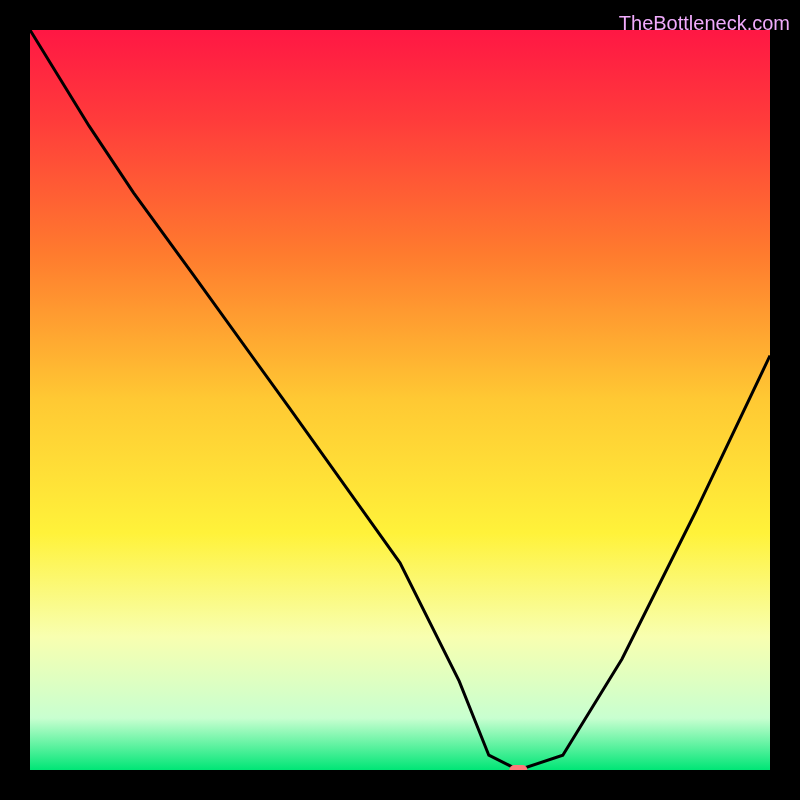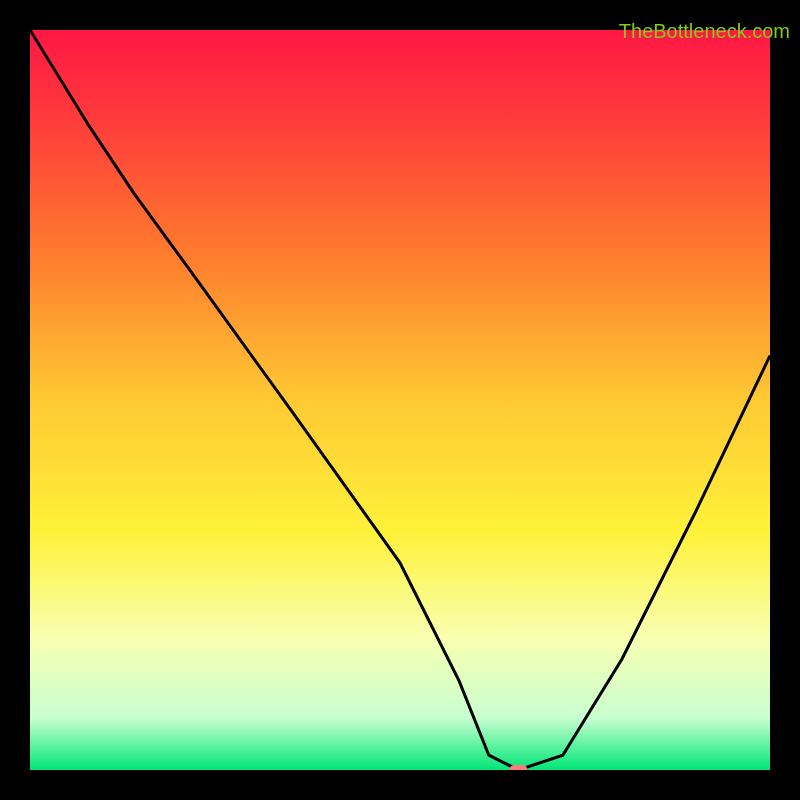--- a/index.html
+++ b/index.html
@@ -12,23 +12,23 @@
     font-family: Arial, sans-serif;
   }
   .container {
     width: 800px;
     height: 800px;
     position: relative;
     background: #000;
   }
   .watermark {
     position: absolute;
-    top: 20px;
+    top: 12px;
     right: 10px;
-    color: #84cc16;
+    color: #f0abfc;
     font-size: 20px;
     z-index: 10;
   }
   .plot-area {
     position: absolute;
     left: 30px;
     top: 30px;
     width: 740px;
     height: 740px;
   }

